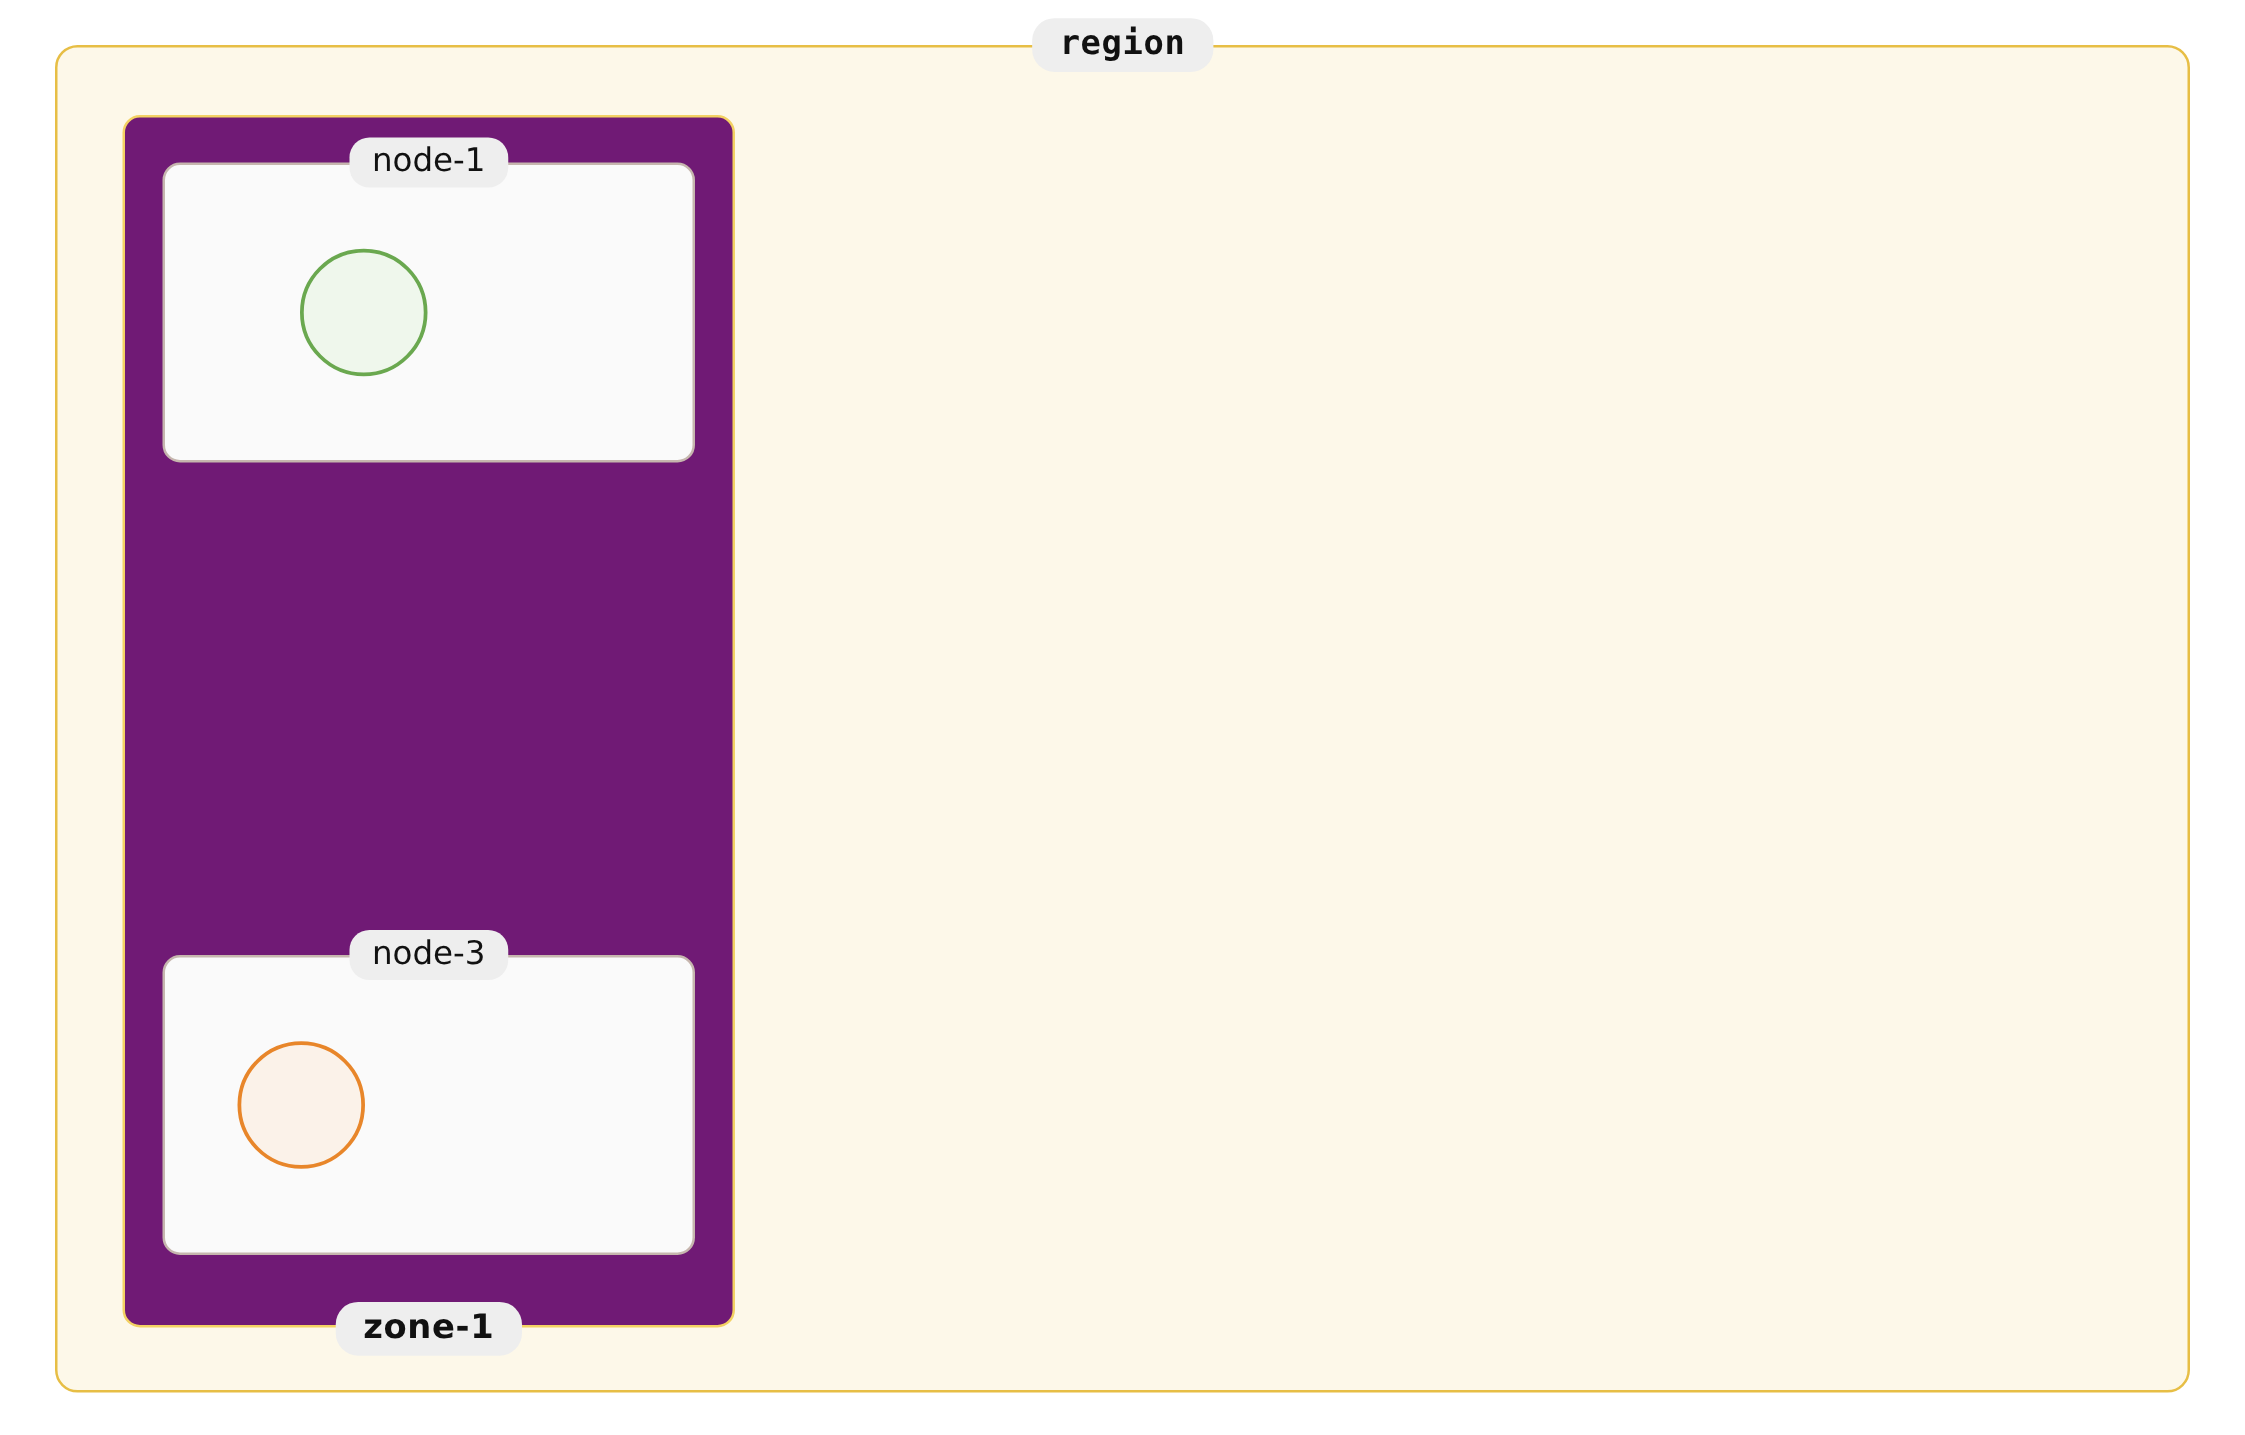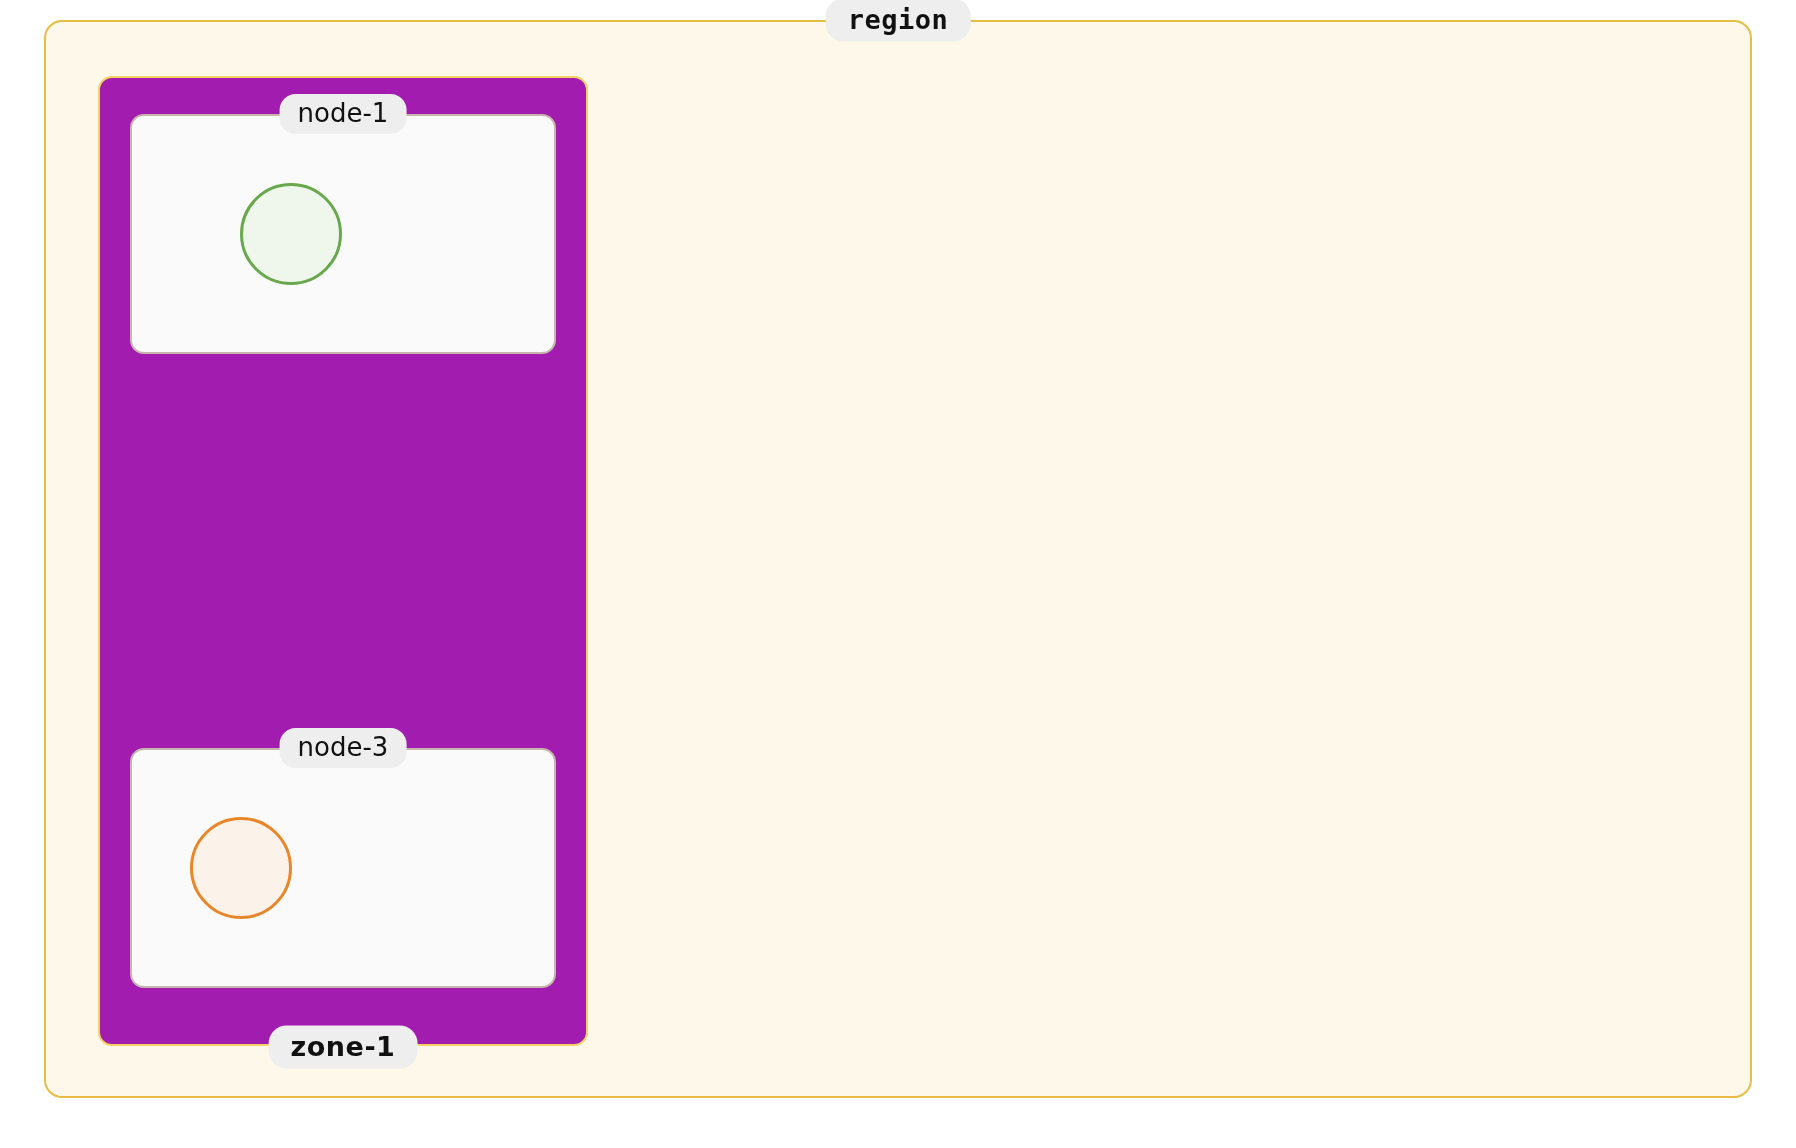--- a/index.html
+++ b/index.html
@@ -18,21 +18,21 @@
     position: relative;
     width: 1796px;
     height: 1148px;
     background: #ffffff;
   }
 
   
   .region {
     position: absolute;
     left: 44px;
-    top: 20px;
+    top: 36px;
     width: 1708px;
     height: 1078px;
     box-sizing: border-box;
     background: #fdf8e9;
     border: 2.5px solid #e7be45;
     border-radius: 18px;
   }
 
   .region-label {
     position: absolute;
@@ -60,21 +60,21 @@
     height: 970px;
     display: flex;
     justify-content: space-between;
     align-items: stretch;
   }
 
   .zone {
     position: relative;
     box-sizing: border-box;
     width: 490px;
-    background: #a21caf;
+    background: #701a75;
     border: 2.5px solid #f3d163;
     border-radius: 14px;
     padding: 36px 30px 56px 30px;
     display: flex;
     flex-direction: column;
     justify-content: space-between;
   }
 
   .zone-label {
     position: absolute;

